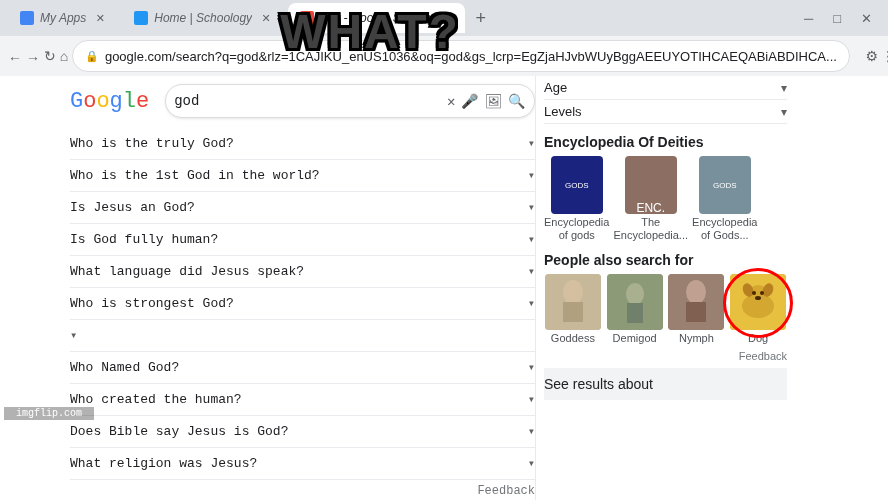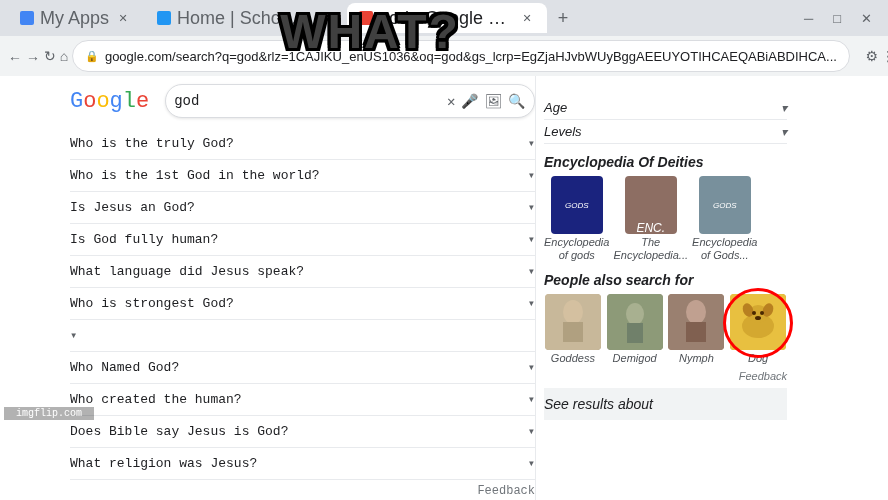--- a/index.html
+++ b/index.html
@@ -56,21 +56,22 @@
       height: 14px;
       border-radius: 2px;
       background: #4285f4;
       flex-shrink: 0;
     }
 
     .tab-label {
       overflow: hidden;
       text-overflow: ellipsis;
       white-space: nowrap;
-      font-size: 18px;
+      font-size: 12px;
+      font-style: italic;
     }
 
     .tab-close {
       width: 16px;
       height: 16px;
       display: flex;
       align-items: center;
       justify-content: center;
       border-radius: 50%;
       font-size: 11px;
@@ -523,21 +524,21 @@
         <div class="faq-item">
           <span class="faq-text">What religion was Jesus?</span>
           <span class="faq-chevron">▾</span>
         </div>
         <div class="feedback-link">Feedback</div>
       </div>
 
       <div class="imgflip-text">imgflip.com</div>
     </div>
 
-    <div class="right-panel" style="position:relative; border-left: 1px solid #e8eaed; padding-top: 20px; font-style: italic;">
+    <div class="right-panel" style="position:relative; border-left: 1px solid #e8eaed; padding-top: 0;">
 
       <div class="filter-row">
         <span>Age</span>
         <span class="filter-chevron">▾</span>
       </div>
       <div class="filter-row">
         <span>Levels</span>
         <span class="filter-chevron">▾</span>
       </div>
 

